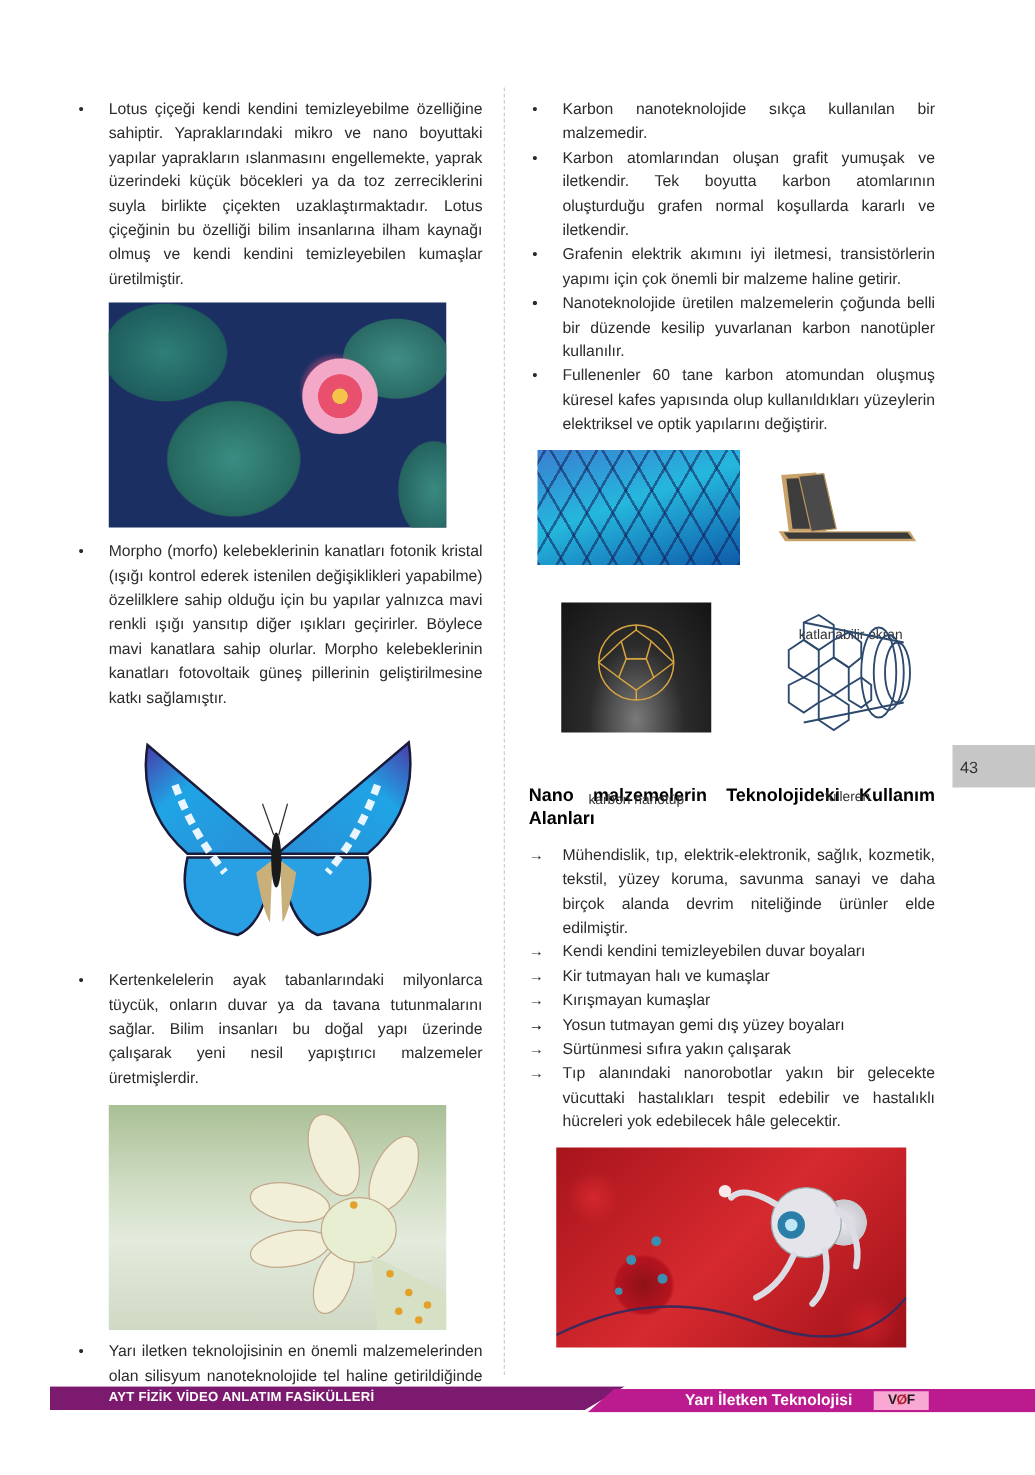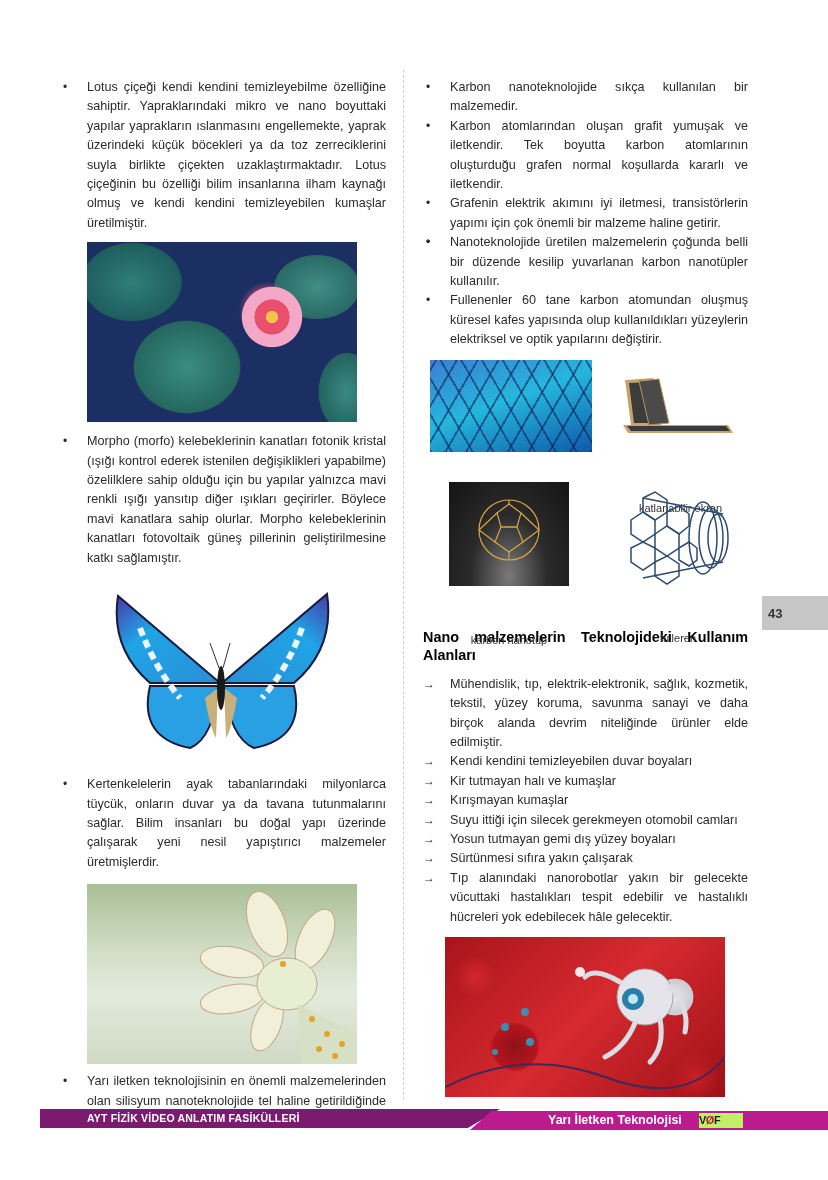--- a/index.html
+++ b/index.html
@@ -96,21 +96,21 @@
     background:
       radial-gradient(circle 26px at 230px 60px, #e8e8ec 0%, #c9c9d0 70%, rgba(0,0,0,0) 72%),
       radial-gradient(circle 40px at 70px 110px, #8e1219 0%, #b5141f 55%, rgba(0,0,0,0) 62%),
       radial-gradient(circle 30px at 30px 40px, #d3272d 0%, rgba(0,0,0,0) 70%),
       radial-gradient(circle 34px at 250px 140px, #c91f28 0%, rgba(0,0,0,0) 70%),
       linear-gradient(135deg, #a8141c 0%, #d62a2f 50%, #9e1118 100%);
   }
 
   .page-tab {
     position: absolute; left: 762px; top: 596px; width: 66px; height: 34px;
-    background: #c6c6c6; font-weight: bold; font-size: 13px; color: #333;
+    background: #c6c6c6; font-weight: normal; font-size: 13px; color: #333;
     padding: 10px 0 0 6px;
   }
 
   
   .footer-left {
     position: absolute; left: 40px; top: 1109px; width: 460px; height: 19px;
     background: #7b1a6e; clip-path: polygon(0 0, 100% 0, 93% 100%, 0 100%);
   }
   .footer-left-text {
     position: absolute; left: 63px; top: 1112px; color: #fff; font-weight: bold; font-size: 10.5px;
@@ -118,22 +118,22 @@
     margin-left: 24px;
   }
   .footer-right {
     position: absolute; left: 470px; top: 1111px; width: 358px; height: 19px;
     background: #bc1b8f; clip-path: polygon(6% 0, 100% 0, 100% 100%, 0 100%);
   }
   .footer-right-text {
     position: absolute; left: 548px; top: 1113px; color: #fff; font-weight: bold; font-size: 12.5px;
   }
   .logo {
-    position: absolute; left: 699px; top: 1113px; width: 44px; height: 15px; background: #bef264;
-    font-weight: bold; font-size: 11px; color: #1a1a1a; text-align: left; line-height: 15px;
+    position: absolute; left: 699px; top: 1113px; width: 44px; height: 15px; background: #f9a8d4;
+    font-weight: bold; font-size: 11px; color: #1a1a1a; text-align: center; line-height: 15px;
     letter-spacing: -0.5px;
   }
   .logo .accent { color: #b01c2a; }
 </style>
 </head>
 <body>
 
 <div class="divider"></div>
 
 <div class="col col-left">
@@ -295,21 +295,20 @@
     <div class="arrow-item">
       <span class="arr">→</span>
       <span>Kir tutmayan halı ve kumaşlar</span>
     </div>
     <div class="arrow-item">
       <span class="arr">→</span>
       <span>Kırışmayan kumaşlar</span>
     </div>
     <div class="arrow-item">
       <span class="arr">→</span>
-      <span>Suyu ittiği için silecek gerekmeyen otomobil camları</span>
     </div>
     <div class="arrow-item">
       <span class="arr">→</span>
       <span>Yosun tutmayan gemi dış yüzey boyaları</span>
     </div>
     <div class="arrow-item">
       <span class="arr">→</span>
       <span>Sürtünmesi sıfıra yakın çalışarak</span>
     </div>
     <div class="arrow-item">

